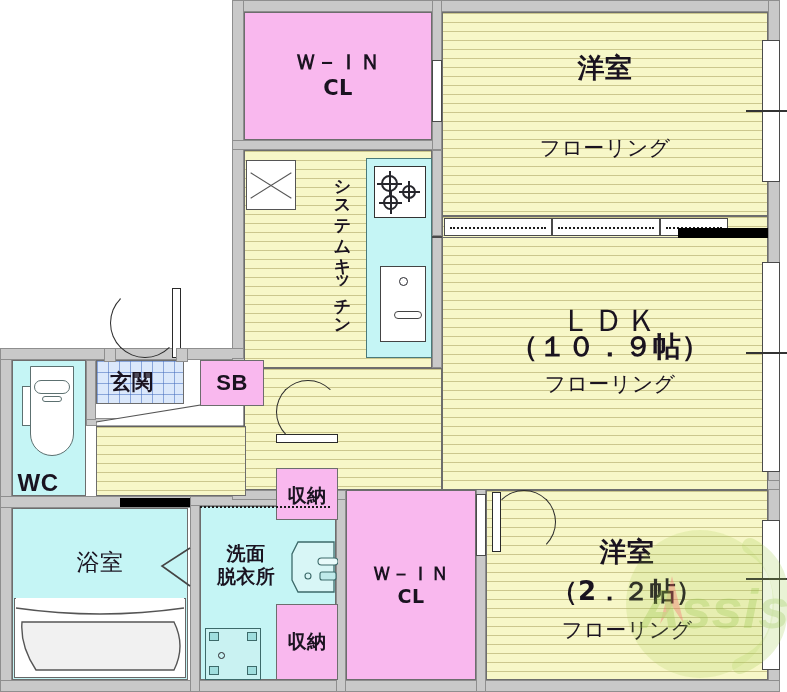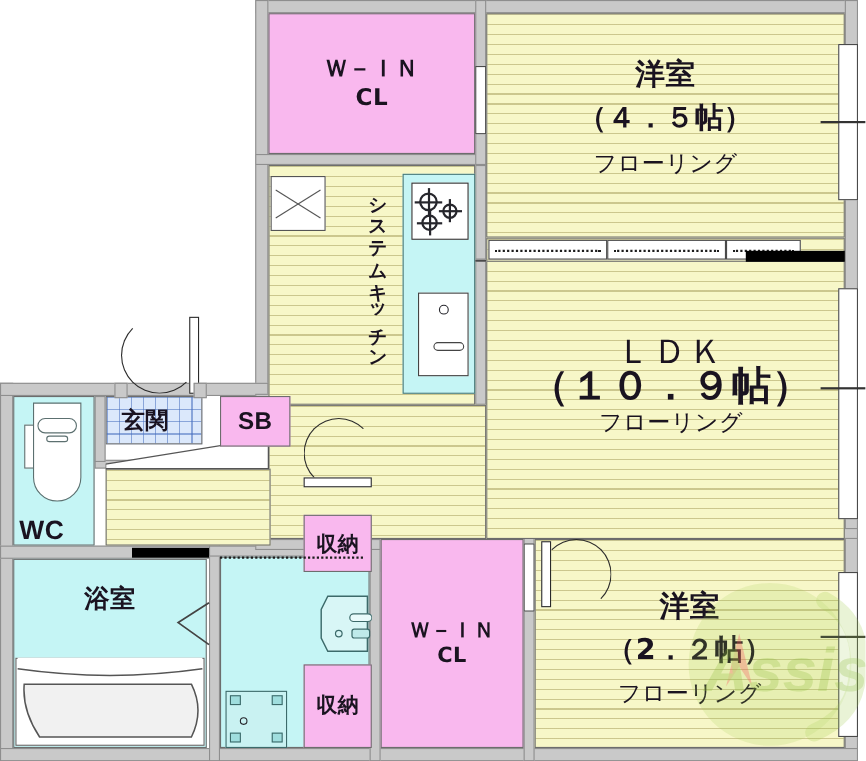--- a/index.html
+++ b/index.html
@@ -92,57 +92,58 @@
 
   <div class="room floor" style="left:244px;top:150px;width:188px;height:218px;"></div>
   <div class="room floor" style="left:442px;top:236px;width:326px;height:254px;"></div>
   <div class="room floor" style="left:244px;top:368px;width:198px;height:122px;"></div>
   <div class="room floor" style="left:96px;top:426px;width:150px;height:70px;"></div>
   <div class="room floor" style="left:442px;top:12px;width:326px;height:204px;"></div>
   <div class="room floor" style="left:442px;top:216px;width:326px;height:22px;"></div>
   <div class="room floor" style="left:486px;top:490px;width:282px;height:190px;"></div>
 
   <div class="label jp" style="left:442px;top:52px;width:326px;font-size:27px;font-weight:600;">洋室</div>
-  <div class="label jp" style="left:442px;top:92px;width:326px;font-size:26px;font-weight:600;">（４．５帖）</div>
   <div class="label jp" style="left:442px;top:136px;width:326px;font-size:21px;">フローリング</div>
 
   <div class="label jp" style="left:460px;top:290px;width:300px;font-size:31px;font-weight:400;letter-spacing:.06em;margin-top:12px;">ＬＤＫ</div>
-  <div class="label jp" style="left:460px;top:330px;width:300px;font-size:36px;font-weight:600;">（１０．９帖）</div>
+  <div class="label jp" style="left:460px;top:330px;width:300px;font-size:28px;font-weight:600;">（１０．９帖）</div>
   <div class="label jp" style="left:460px;top:372px;width:300px;font-size:21px;">フローリング</div>
 
   <div class="label jp" style="left:486px;top:536px;width:282px;font-size:27px;font-weight:600;">洋室</div>
   <div class="label jp" style="left:486px;top:576px;width:282px;font-size:26px;font-weight:600;">（2．２帖）</div>
   <div class="label jp" style="left:486px;top:618px;width:282px;font-size:21px;">フローリング</div>
 
   <div class="room pink" style="left:346px;top:490px;width:130px;height:190px;"></div>
   <div class="label jp" style="left:346px;top:562px;width:130px;font-size:19px;font-weight:600;">Ｗ－ＩＮ
 CL</div>
 
   <div class="room cyan" style="left:12px;top:360px;width:74px;height:136px;"></div>
   <div class="label" style="left:12px;top:468px;width:52px;font-size:24px;font-weight:600;">WC</div>
 
   <div class="fx soft" style="left:22px;top:386px;width:16px;height:40px;background:#fff;"></div>
   <div class="fx soft" style="left:30px;top:366px;width:44px;height:90px;border-radius:0 0 22px 22px;"></div>
   <div class="fx soft" style="left:34px;top:380px;width:36px;height:14px;border-radius:7px;"></div>
   <div class="fx soft" style="left:42px;top:396px;width:20px;height:6px;border-radius:3px;"></div>
 
   <div class="room cyan" style="left:12px;top:508px;width:176px;height:172px;"></div>
-  <div class="label jp" style="left:12px;top:531px;width:176px;font-size:23px;font-weight:700;">浴室</div>
+  <div class="label jp" style="left:12px;top:548px;width:176px;font-size:23px;font-weight:400;">浴室</div>
   <div class="fx" style="left:14px;top:598px;width:172px;height:80px;background:#fff;border-color:#666;"></div>
   <svg style="position:absolute;left:14px;top:596px;" width="172" height="84">
     <path d="M2,14 Q86,26 170,14 L170,2 L2,2 Z" fill="#ffffff" stroke="none"></path>
     <path d="M2,12 Q86,24 170,12" fill="none" stroke="#555" stroke-width="1.4"></path>
     <path d="M8,26 L160,26 Q172,50 160,74 L22,74 Q6,50 8,26 Z" fill="#f1f1f1" stroke="#555" stroke-width="1.4"></path>
   </svg>
 
   <svg style="position:absolute;left:160px;top:546px;" width="34" height="44">
     <path d="M30,2 L2,20 L30,40" fill="none" stroke="#444" stroke-width="1.6"></path>
   </svg>
 
   <div class="room cyan" style="left:200px;top:506px;width:136px;height:174px;"></div>
+  <div class="label jp" style="left:200px;top:542px;width:92px;font-size:19px;font-weight:600;">洗面
+脱衣所</div>
 
   <div class="fx" style="left:205px;top:628px;width:56px;height:52px;background:#c9f2f2;border-color:#3c6a6a;"></div>
   <div class="fx" style="left:209px;top:632px;width:10px;height:9px;background:#9fdede;border-color:#3c6a6a;"></div>
   <div class="fx" style="left:247px;top:632px;width:10px;height:9px;background:#9fdede;border-color:#3c6a6a;"></div>
   <div class="fx" style="left:209px;top:666px;width:10px;height:9px;background:#9fdede;border-color:#3c6a6a;"></div>
   <div class="fx" style="left:247px;top:666px;width:10px;height:9px;background:#9fdede;border-color:#3c6a6a;"></div>
   <div class="circ" style="left:218px;top:652px;width:7px;height:7px;border-width:1px;background:#c9f2f2;"></div>
 
   <svg style="position:absolute;left:290px;top:540px;" width="48" height="58">
     <path d="M8,2 L44,2 L44,52 L8,52 L2,40 L2,14 Z" fill="#d8f6f6" stroke="#3c6a6a" stroke-width="1.3"></path>

